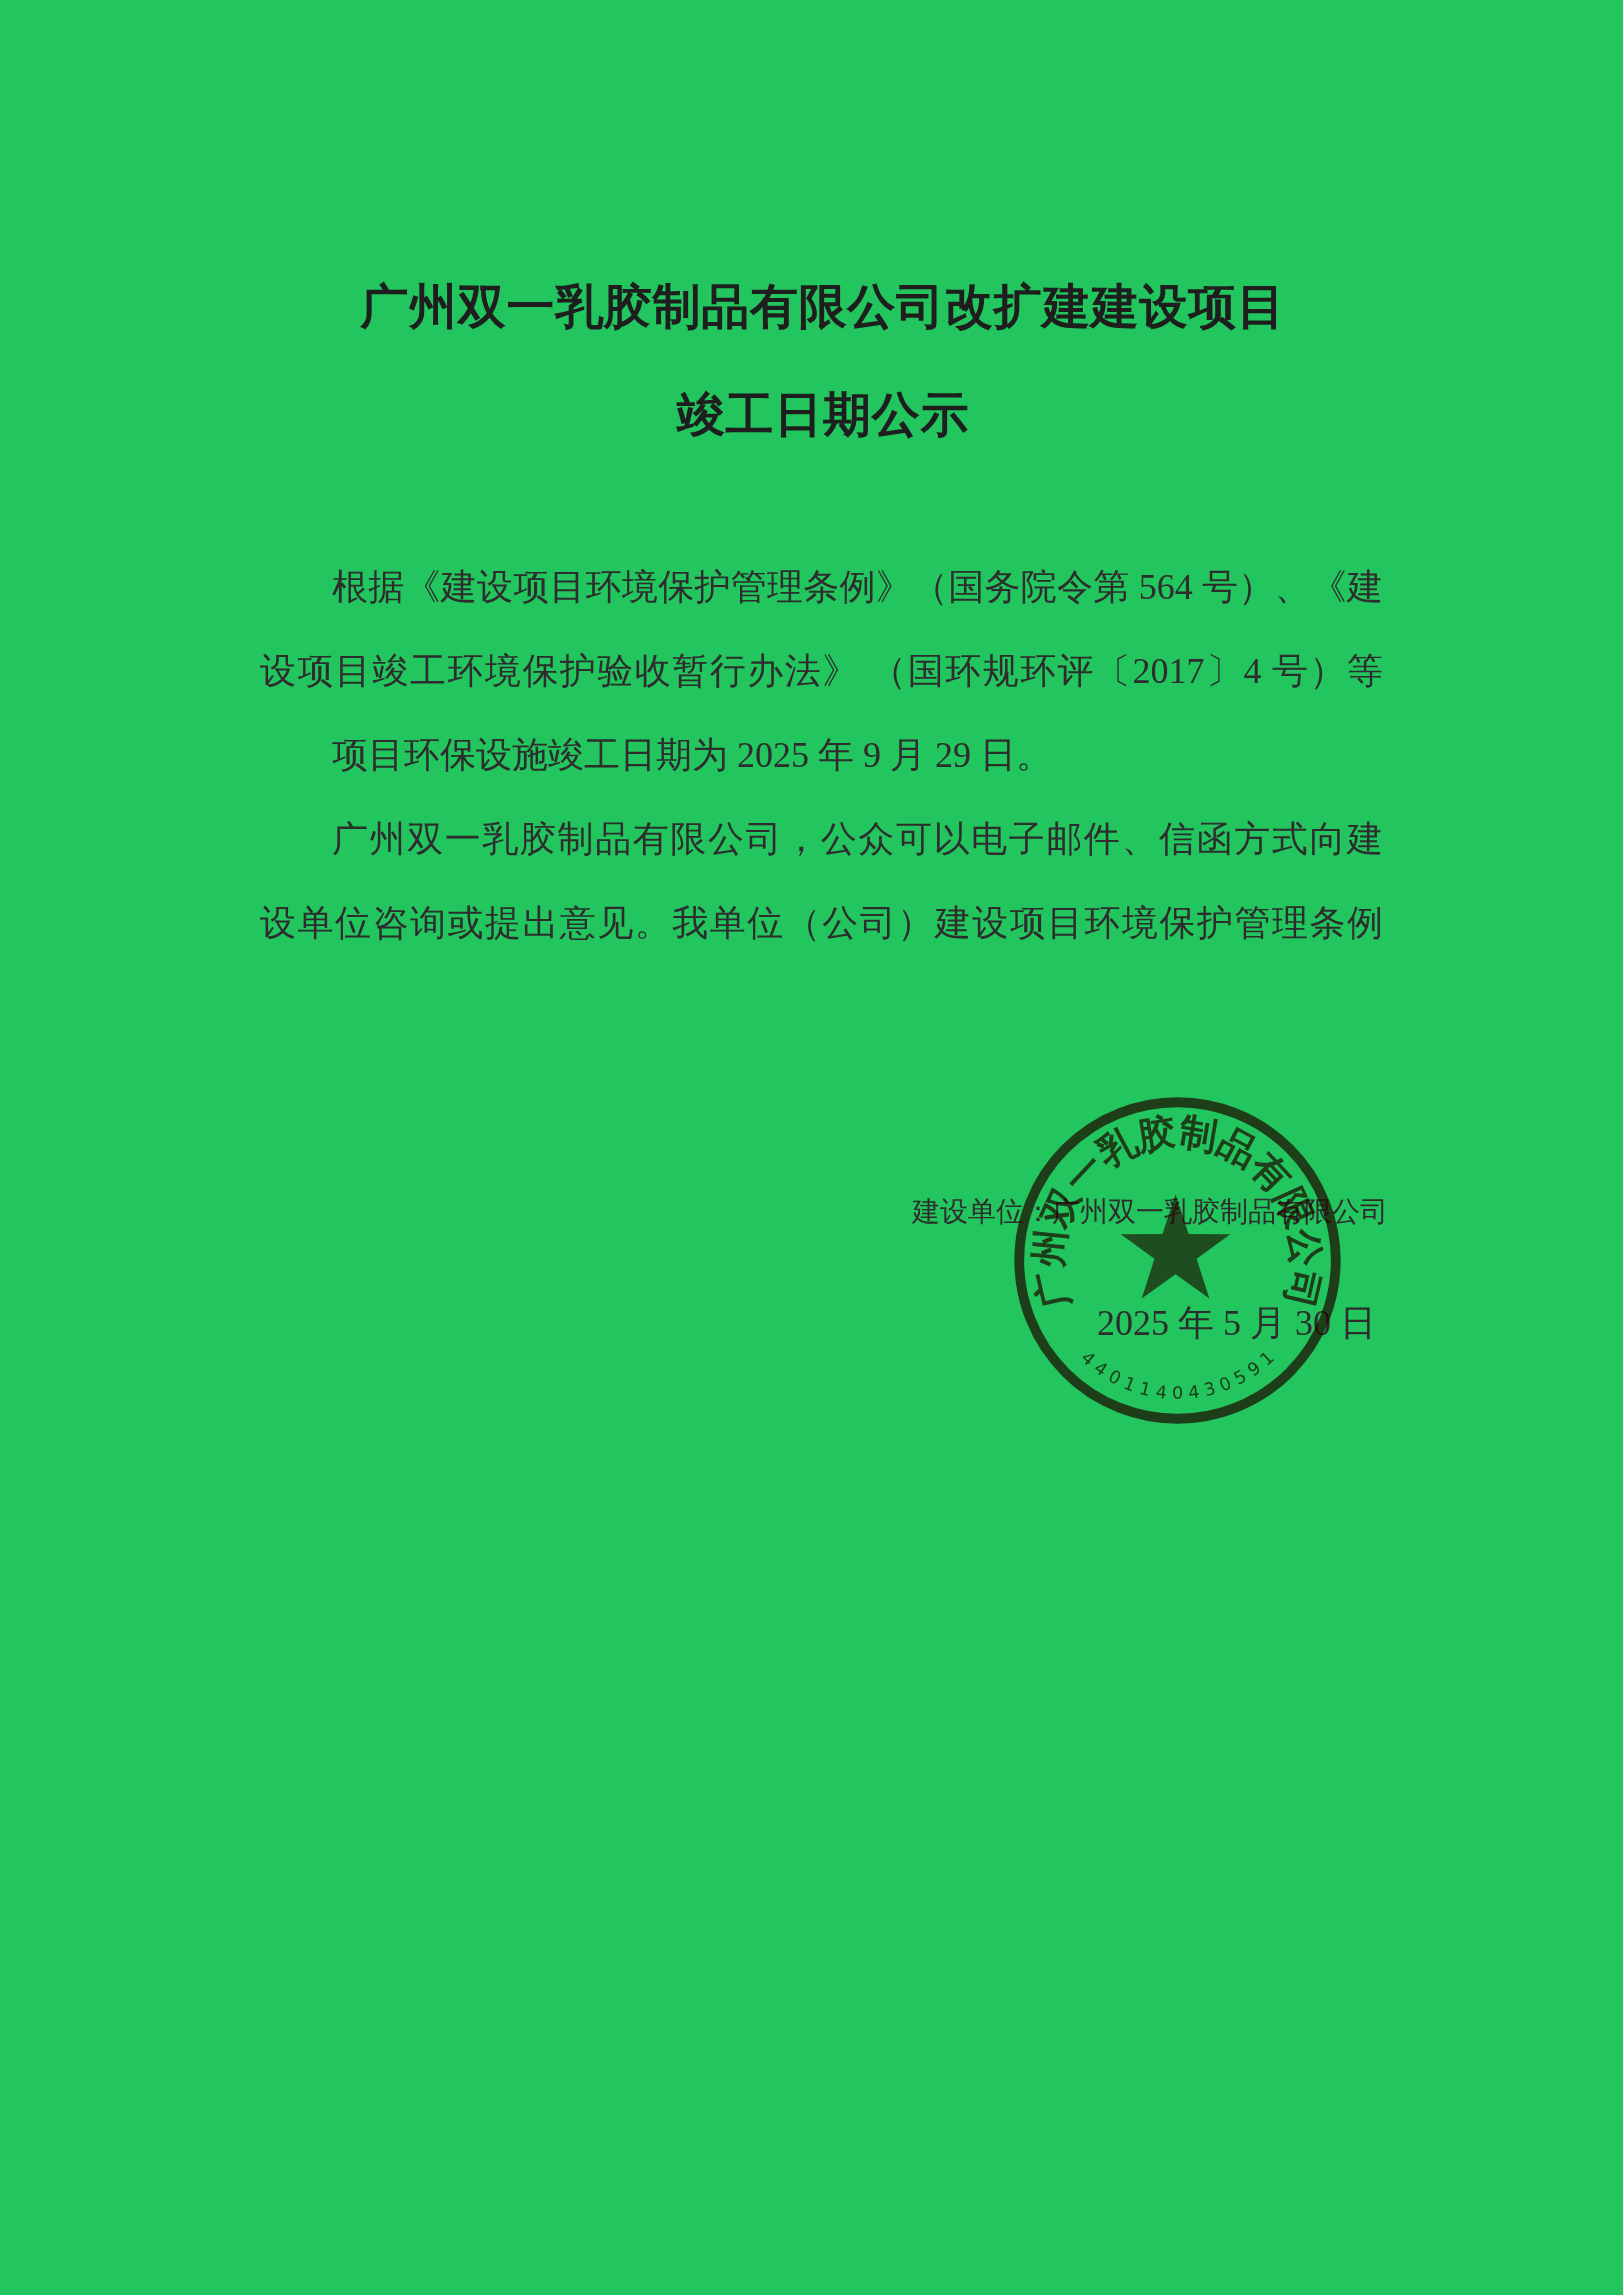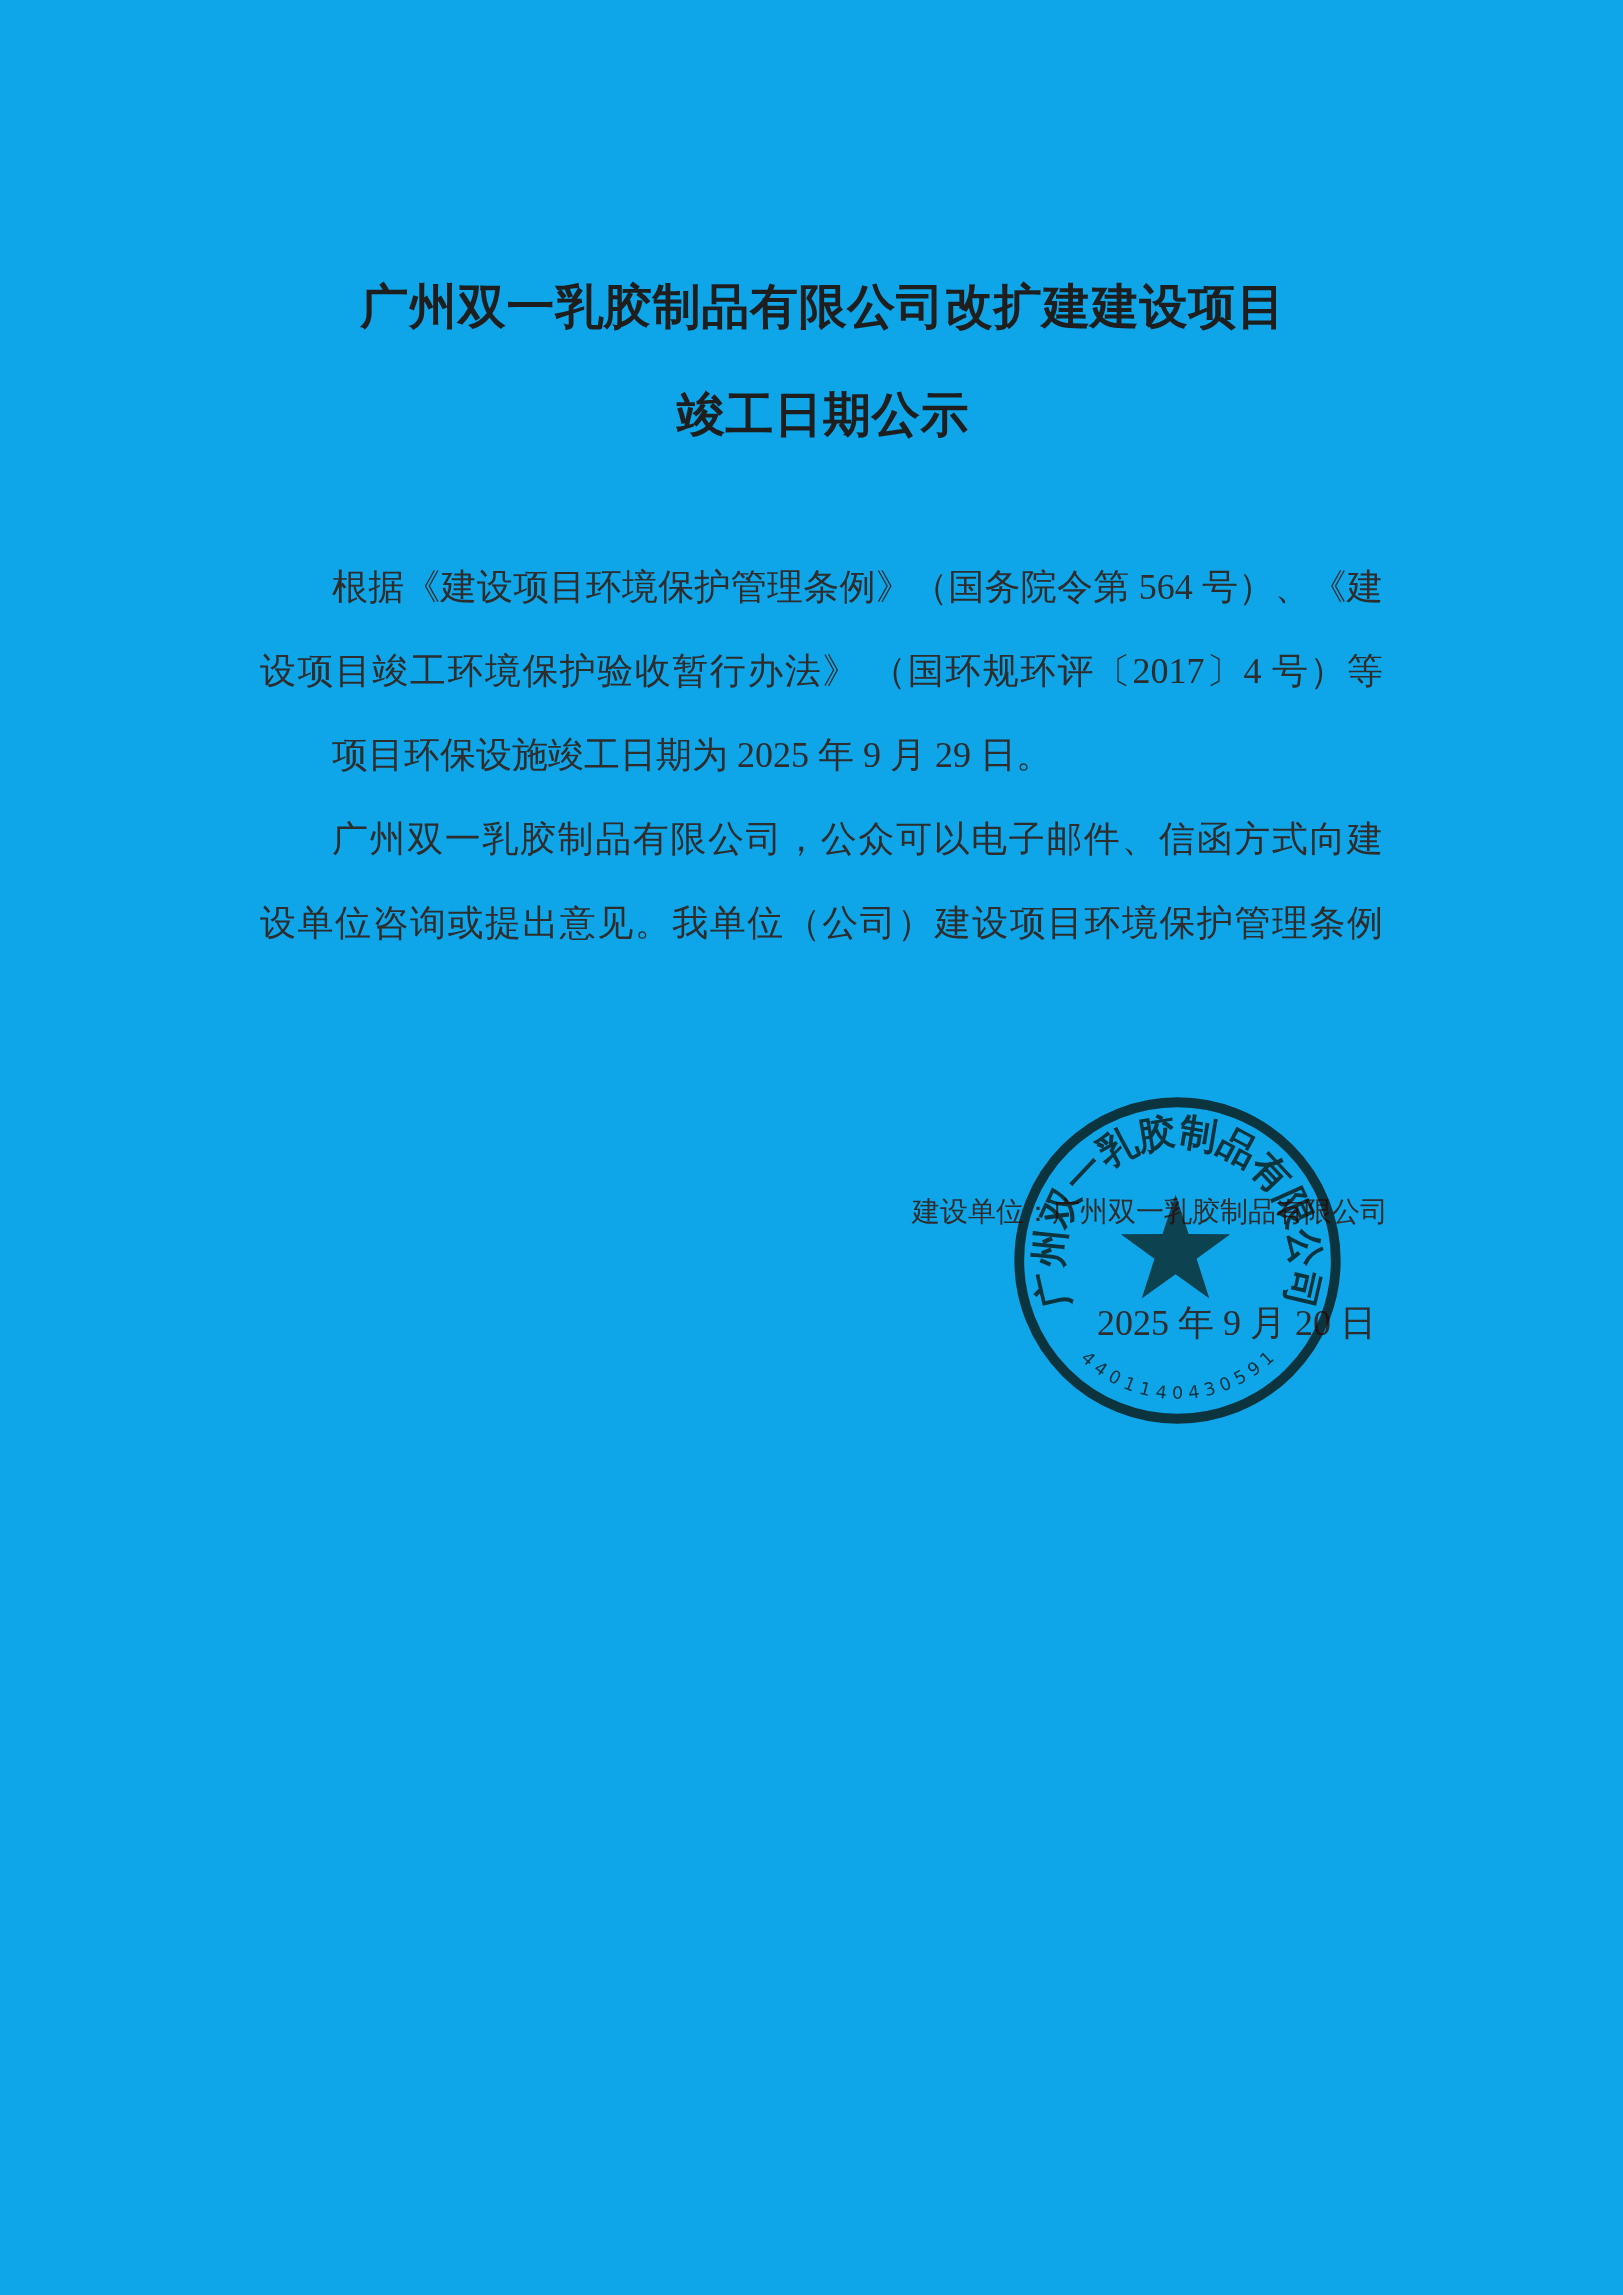--- a/index.html
+++ b/index.html
@@ -1,20 +1,20 @@
 <!DOCTYPE html>
 <html style="font-size:10.5px"><head>
 <meta charset="utf-8">
 <style>
   html, body { margin: 0; padding: 0; background: #e8e8e8; }
   .page {
     position: relative;
     width: 1623px;
     height: 2295px;
-    background: #0ea5e9;
+    background: #22c55e;
     overflow: hidden;
     font-family: "Liberation Serif", "DejaVu Serif", serif;
   }
   .doc-title {
     position: absolute;
     left: 260px;
     width: 1126px;
     text-align: center;
     font-family: "DejaVu Sans", "Liberation Sans", sans-serif;
     font-weight: 700;
@@ -91,21 +91,21 @@
   <div class="body-block">
     <div class="line j ind">根据《建设项目环境保护管理条例》（国务院令第 564 号）、《建</div>
     <div class="line j">设项目竣工环境保护验收暂行办法》 （国环规环评〔2017〕4 号）等</div>
     <div class="line ind">项目环保设施竣工日期为 2025 年 9 月 29 日。</div>
     <div class="line j ind">广州双一乳胶制品有限公司，公众可以电子邮件、信函方式向建</div>
     <div class="line j">设单位咨询或提出意见。我单位（公司）建设项目环境保护管理条例</div>
   </div>
 
   <div class="sig-line">建设单位：广州双一乳胶制品有限公司</div>
 
-  <div class="date-line">2025 年 9 月 20 日</div>
+  <div class="date-line">2025 年 5 月 30 日</div>
 
   <svg class="seal" viewBox="0 0 500 500" xmlns="http://www.w3.org/2000/svg">
     <defs>
       <path id="arcTop" d="M 97.6 338 A 176 176 0 1 1 402.4 338" fill="none"></path>
       <path id="arcBottom" d="M 87.6 386.3 A 212 212 0 0 0 412.4 386.3" fill="none"></path>
     </defs>
 
     <circle cx="250" cy="250" r="242" fill="none" stroke="#cf382a" stroke-width="15"></circle>
 
     <polygon fill="#d6402f" opacity="0.92" points="247,149 267,209.5 330.7,209.8 279.3,247.5 298.7,308.2 247,271 195.3,308.2 214.7,247.5 163.3,209.8 227,209.5"></polygon>

